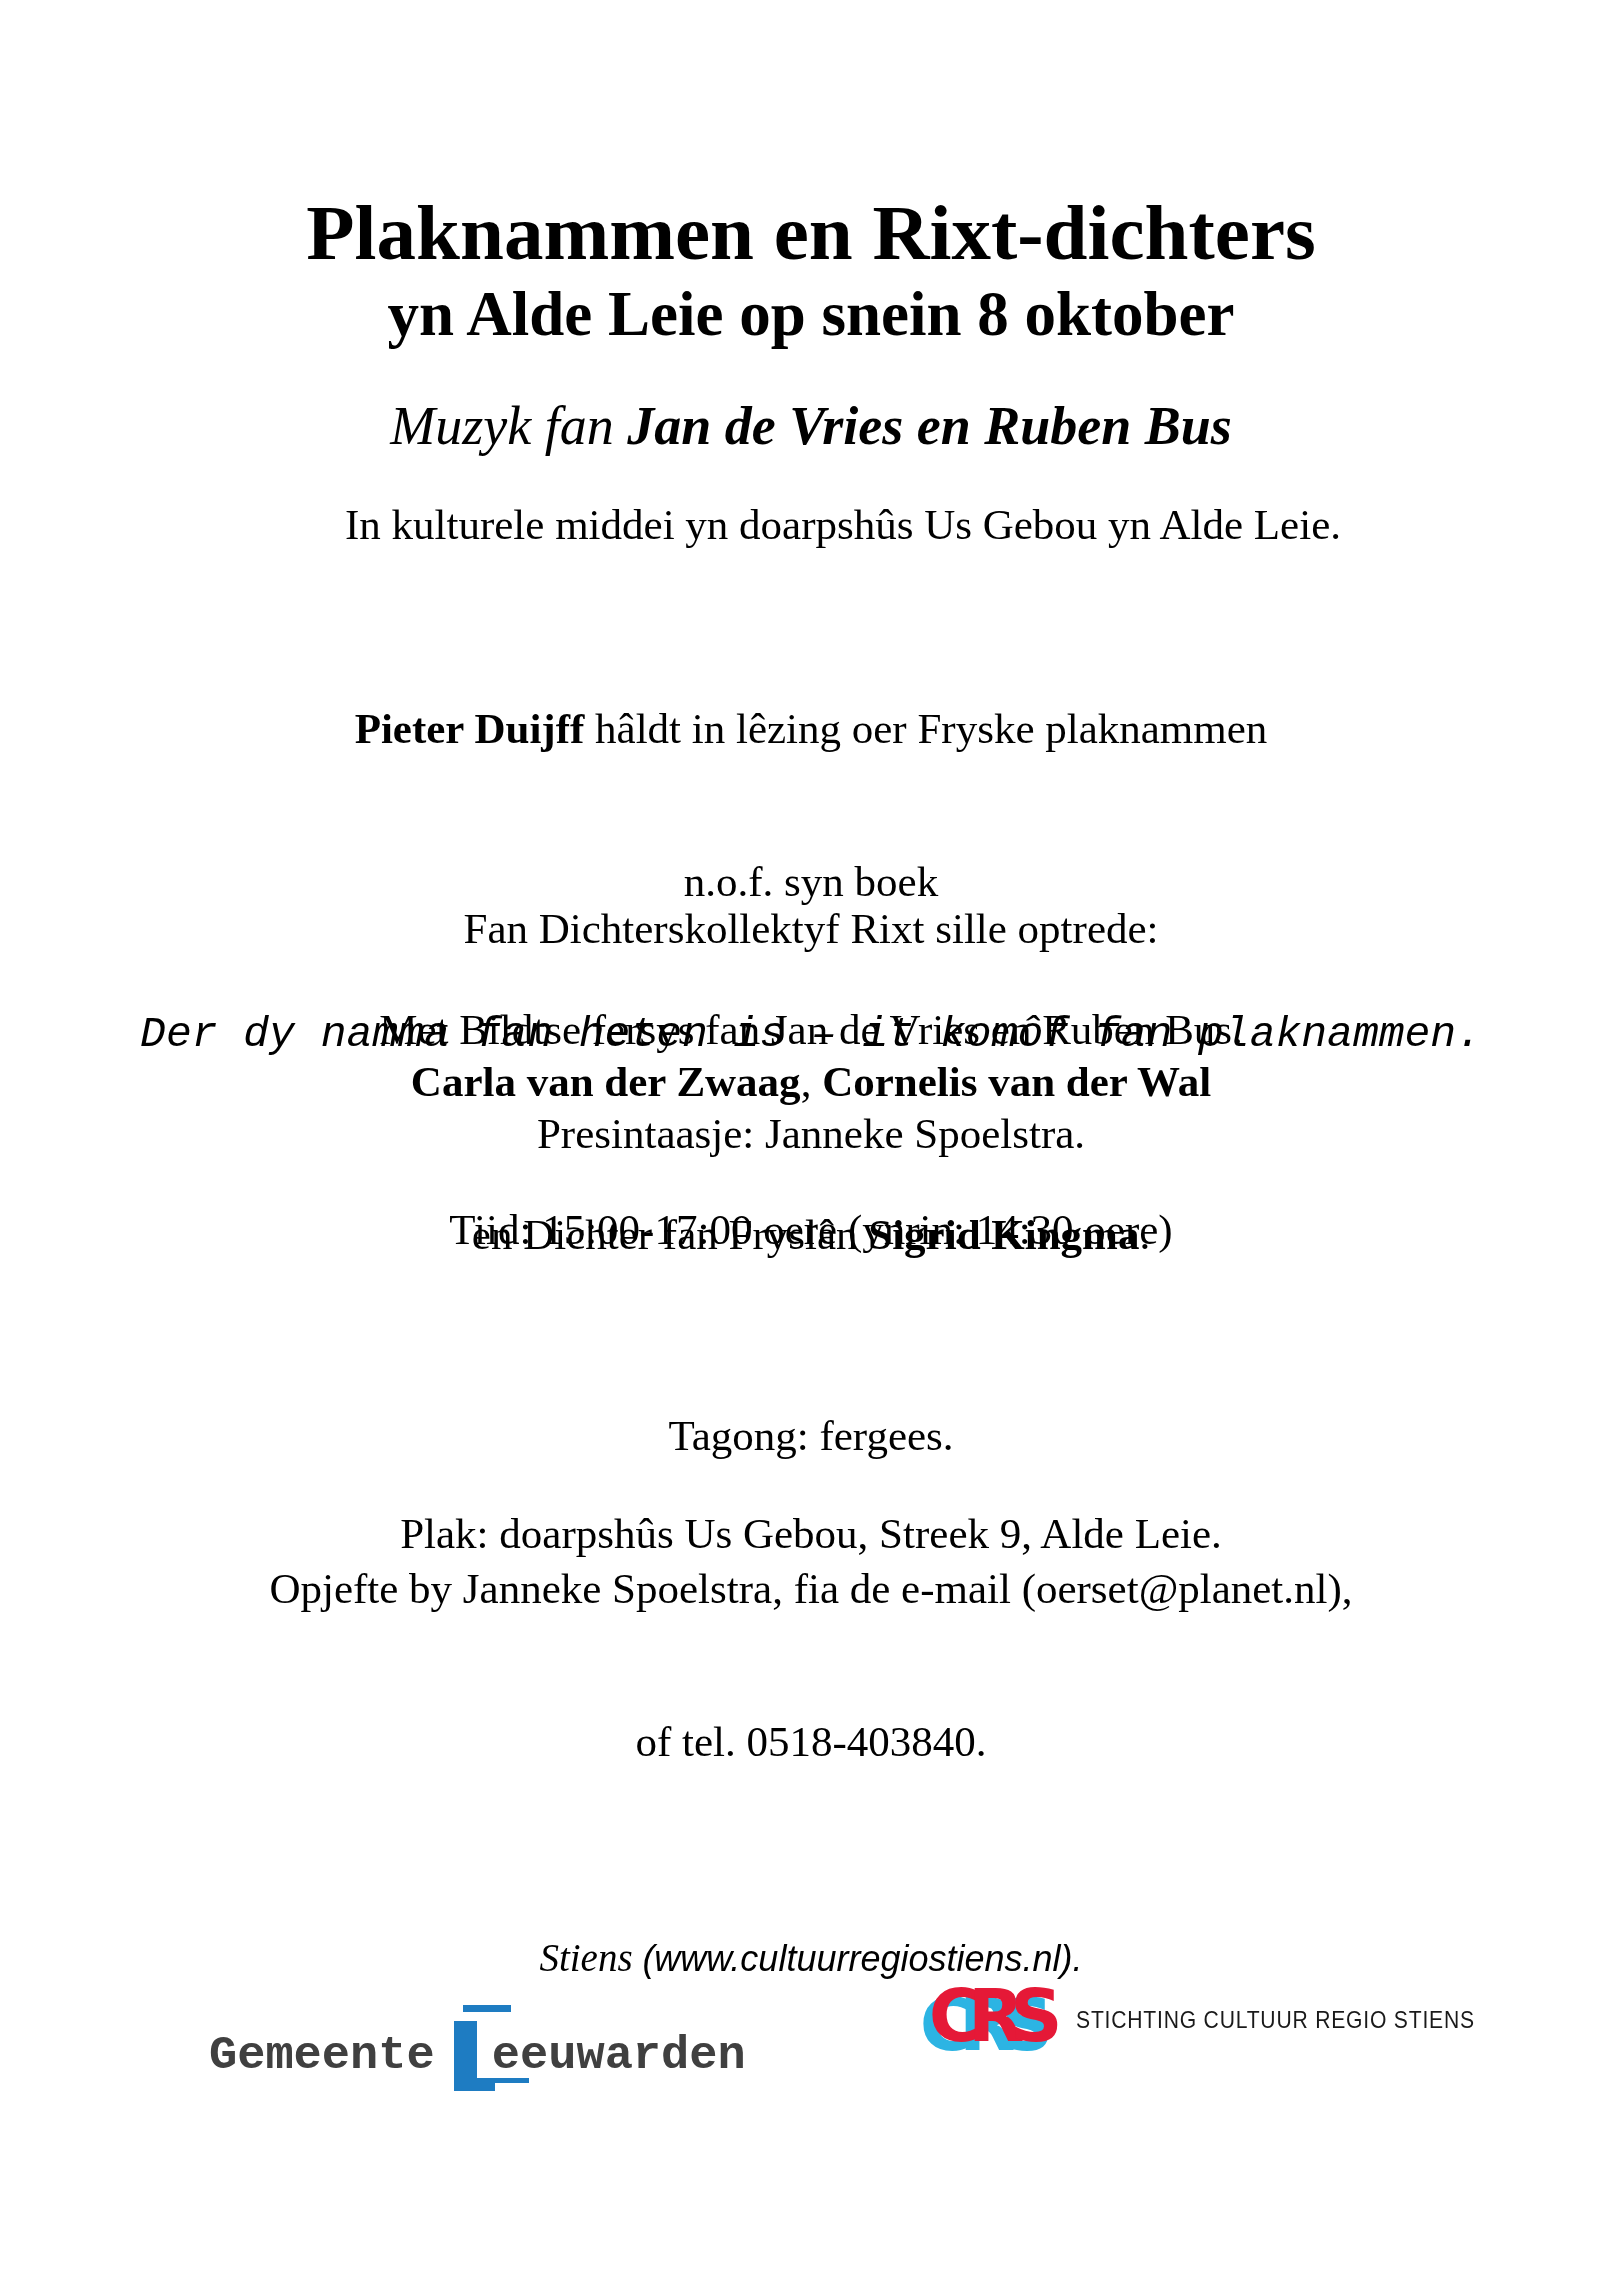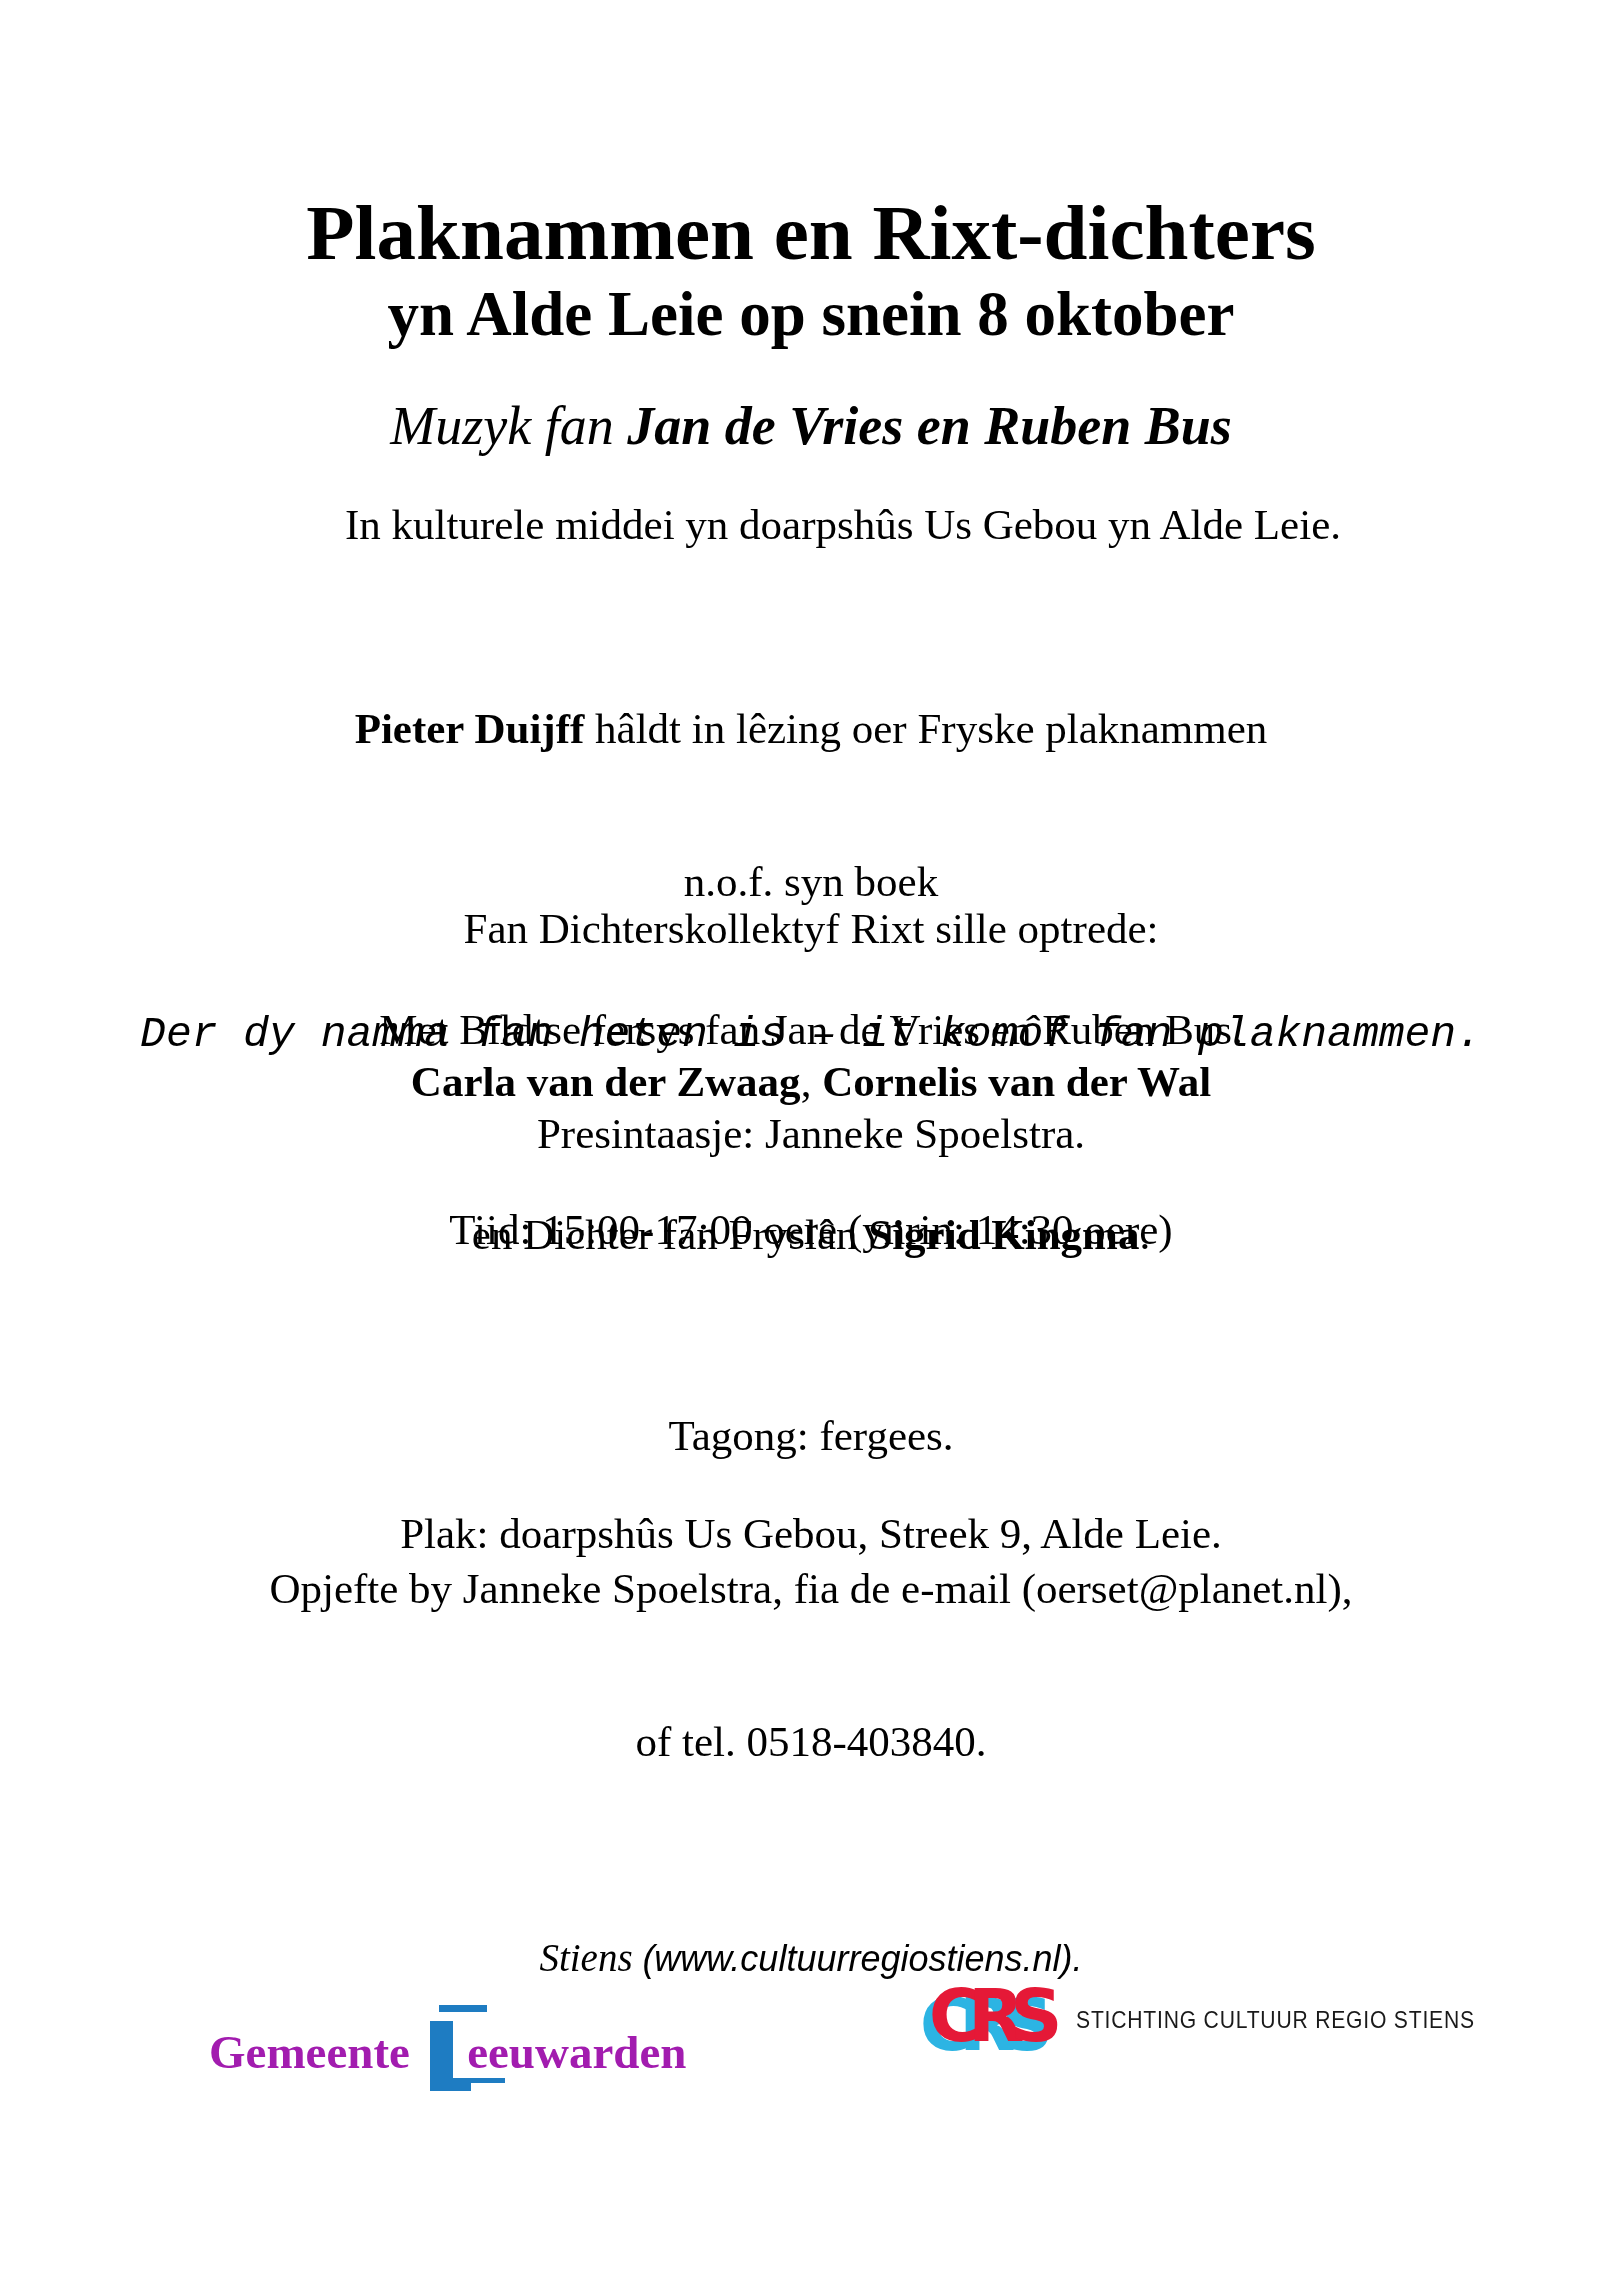--- a/index.html
+++ b/index.html
@@ -32,23 +32,23 @@
   .tiid     { top:1204px; }
   .tagong   { top:1308px; }
   .plak     { top:1508px; }
 
   .credits  { top:1838px; font-size:39px; line-height:48px; font-style:italic; }
   .credits .url { font-family:"Liberation Sans", sans-serif; font-size:36px; }
 
   
   .gemeente {
     position:absolute; left:209px; top:2005px;
-    font-family:Liberation Serif, serif;
+    font-family:Liberation Mono, monospace;
     font-weight:bold; font-size:47px; line-height:54px;
-    color:#a21caf; white-space:nowrap;
+    color:#404040; white-space:nowrap;
   }
   .lw-l {
     position:relative; display:inline-block;
     width:25px; height:86px;
     vertical-align:-23px;
     margin-left:19.7px; margin-right:12.5px;
   }
   .lw-l span { position:absolute; background:#1e7cc2; display:block; }
   .lw-l .bar  { left:9px; top:0;    width:48px; height:7.2px; }
   .lw-l .stem { left:0;    top:16px; width:23px; height:70px; }

